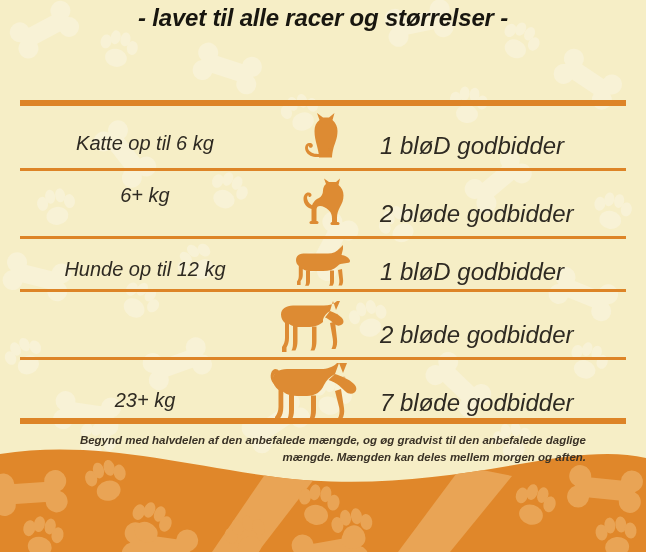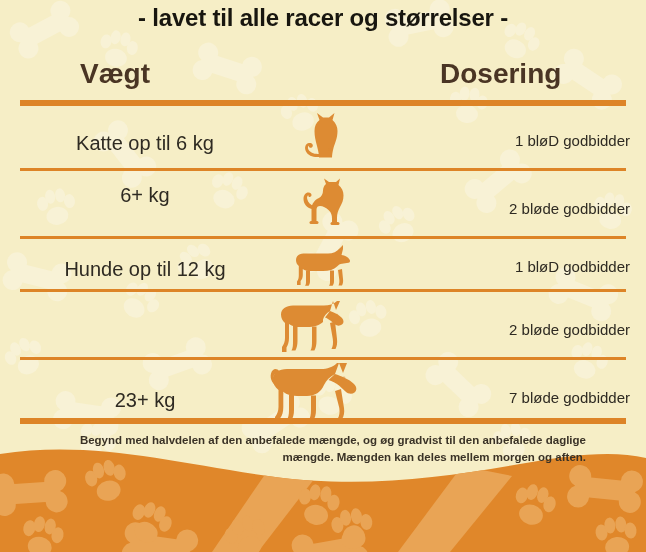--- a/index.html
+++ b/index.html
@@ -1,21 +1,21 @@
 <!DOCTYPE html>
 <html><head>
 <meta charset="utf-8">
 <style>
   html,body{margin:0;padding:0;}
   body{
     width:646px;height:552px;overflow:hidden;
     font-family:"Liberation Sans", sans-serif;
     background:#f6eec6;
   }
-  #root{position:relative;width:646px;height:552px;overflow:hidden;background:#f6eec6;}
+  #root{position:relative;width:646px;height:552px;overflow:hidden;background:#f6eec6;font-style:italic;}
 
   
   .bg-pattern{position:absolute;inset:0;z-index:0;}
   .wave-band{position:absolute;left:0;bottom:0;width:646px;height:120px;z-index:1;}
 
   
   .content{position:relative;z-index:5;width:646px;height:552px;}
 
   .title{
     position:absolute;top:4px;left:0;width:646px;text-align:center;
@@ -34,22 +34,22 @@
   .rule{position:absolute;left:20px;width:606px;background:#dd8427;}
   .rule-thick{height:6px;}
   .rule-thin{height:3px;}
 
   .row{position:absolute;left:0;width:624px;}
   .cell-weight{
     position:absolute;left:20px;width:250px;text-align:center;
     font-size:20px;color:#2e2a22;white-space:nowrap;
   }
   .cell-dose{
-    position:absolute;left:380px;width:250px;text-align:right;
-    font-size:15px;color:#2e2a22;white-space:nowrap;
+    position:absolute;left:380px;width:250px;text-align:left;
+    font-size:24px;color:#2e2a22;white-space:nowrap;
   }
   .cell-icon{position:absolute;left:265px;width:120px;text-align:center;}
   .cell-icon svg{display:block;margin:0 auto;}
 
   .footnote{
     position:absolute;left:60px;width:526px;top:432px;
     text-align:right;font-size:11.5px;line-height:1.45;color:#3a3226;
     font-weight:600;
   }
 
@@ -141,24 +141,20 @@
         <use href="#paw2" x="0" y="0" transform="translate(42,104) rotate(12)"></use>
         <use href="#paw2" x="0" y="0" transform="translate(246,104) rotate(-20)"></use>
       </g>
     </g>
   </svg>
 
   <div class="content">
 
     <div class="title">- lavet til alle racer og størrelser -</div>
 
-    <div class="headers">
-      <div class="hdr hdr-weight">Vægt</div>
-      <div class="hdr hdr-dose">Dosering</div>
-    </div>
 
     <div class="rule rule-thick" style="top:100px;"></div>
 
     <div class="row" style="top:106px;height:63px;">
       <div class="cell-weight" style="top:26px;">Katte op til 6 kg</div>
       <div class="cell-icon" style="top:6px;">
         <svg width="60" height="54" viewBox="0 0 60 54" aria-hidden="true">
           <g fill="#dd8b33">
             <path d="M24.5,8 L22,1 L28,5.5 L34,5.5 L39.5,1 L37.5,8
                      C41,11 42.5,15 42.5,19

